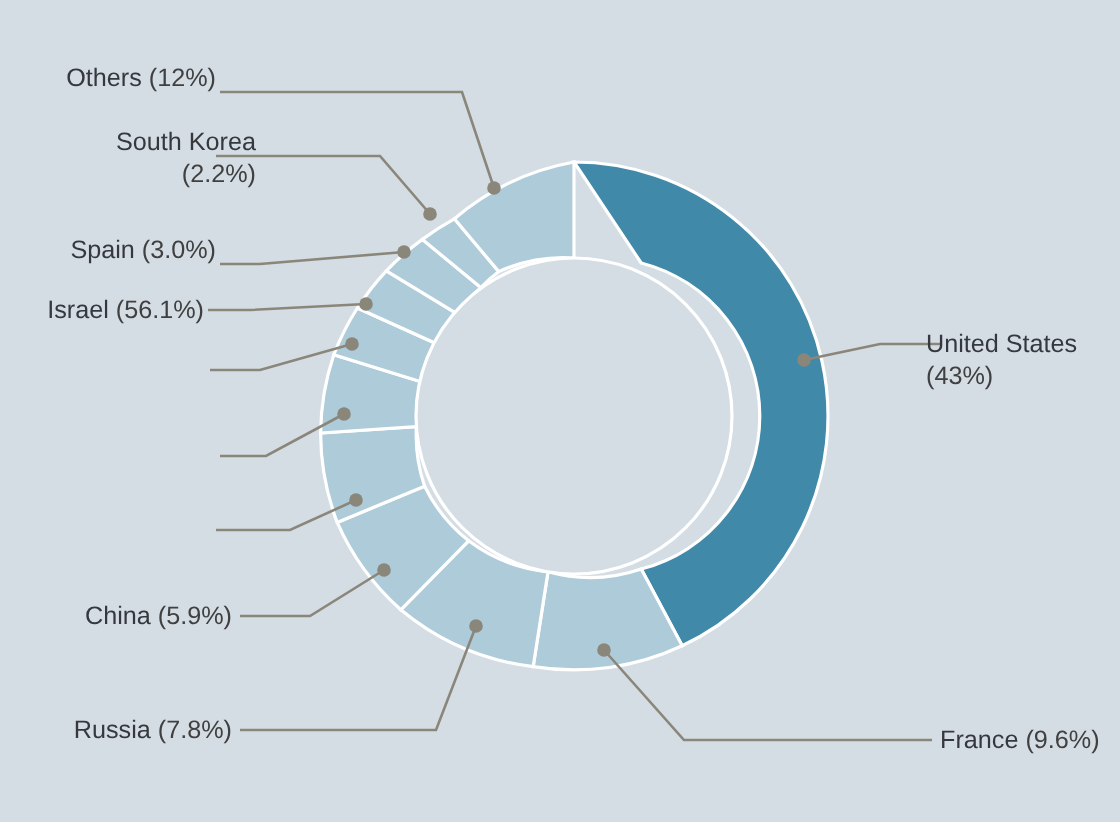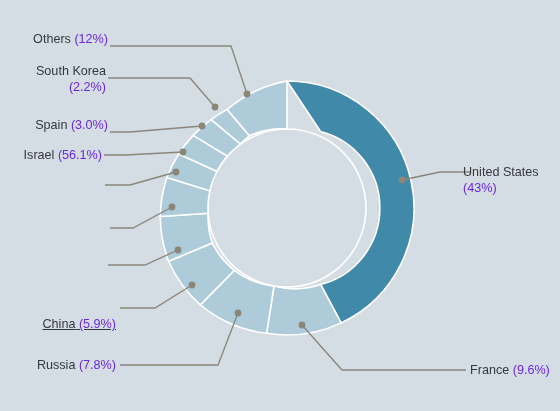--- a/index.html
+++ b/index.html
@@ -26,21 +26,21 @@
     height: 411px;
   }
   .lbl {
     position: absolute;
     font-size: 12.6px;
     white-space: nowrap;
     line-height: 16px;
     color: #35393d;
   }
   .lbl .pct {
-    color: #6d28d9;
+    color: #404040;
   }
   .lbl.right {
     text-align: left;
   }
   .lbl.left {
     text-align: right;
   }
   .lbl .l2 {
     display: block;
   }
@@ -149,39 +149,39 @@
       <circle cx="215" cy="107" r="3.4"></circle>
       <circle cx="247" cy="94" r="3.4"></circle>
     </g>
   </svg>
 
   <div class="lbl left" style="right:452px; top:31px;">
     <span>Others</span>
     <span class="pct">(12%)</span>
   </div>
 
-  <div class="lbl left" style="right:454px; top:63px;">
+  <div class="lbl left" style="right:432px; top:63px;">
     <span>South Korea</span>
     <span class="pct l2">(2.2%)</span>
   </div>
 
   <div class="lbl left" style="right:452px; top:117px;">
     <span>Spain</span>
     <span class="pct">(3.0%)</span>
   </div>
 
   <div class="lbl left" style="right:458px; top:147px;">
     <span>Israel</span>
     <span class="pct">(56.1%)</span>
   </div>
 
 
 
 
-  <div class="lbl left" style="right:444px; top:316px;text-decoration:underline;">
+  <div class="lbl left" style="right:444px; top:300px;">
     <span>China</span>
     <span class="pct">(5.9%)</span>
   </div>
 
   <div class="lbl left" style="right:444px; top:357px;">
     <span>Russia</span>
     <span class="pct">(7.8%)</span>
   </div>
 
   <div class="lbl right" style="left:463px; top:164px;">

